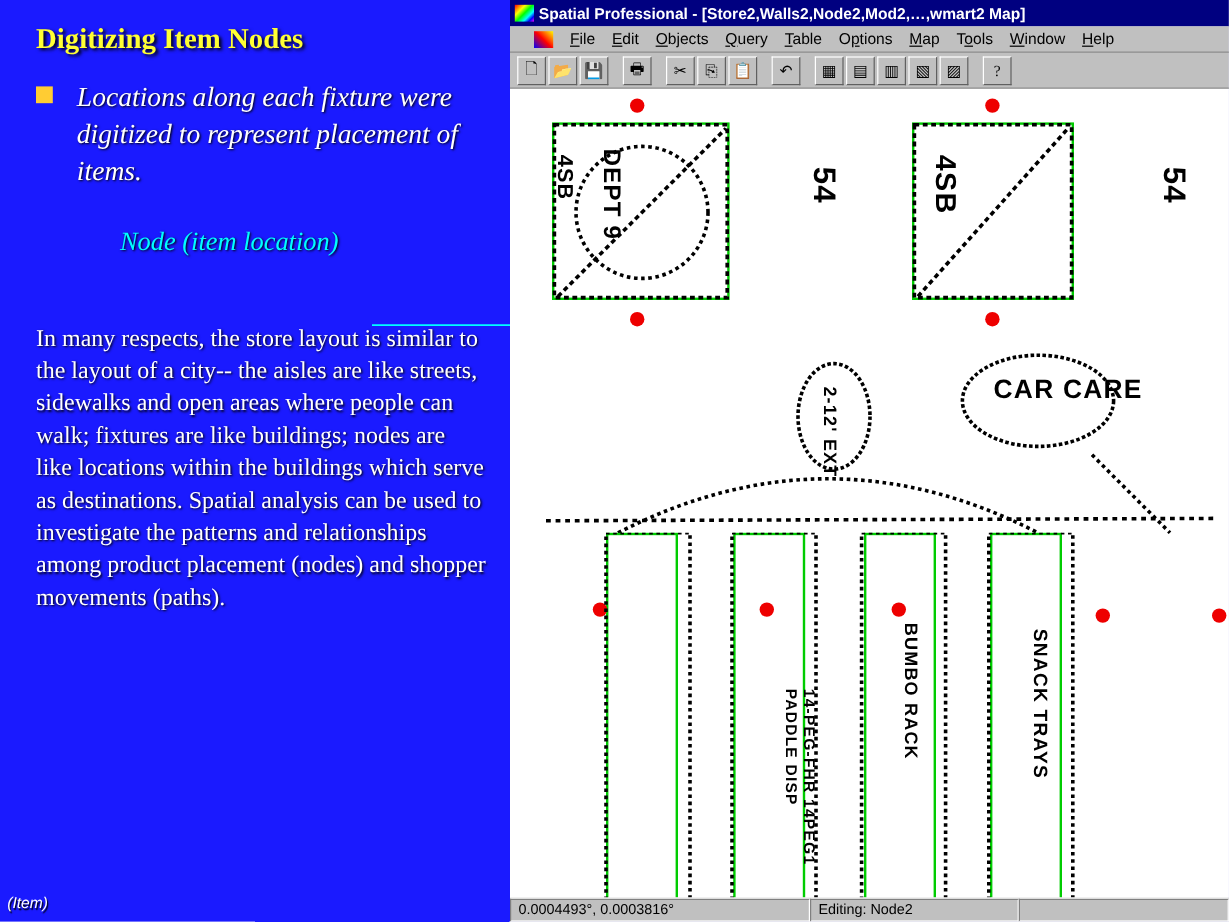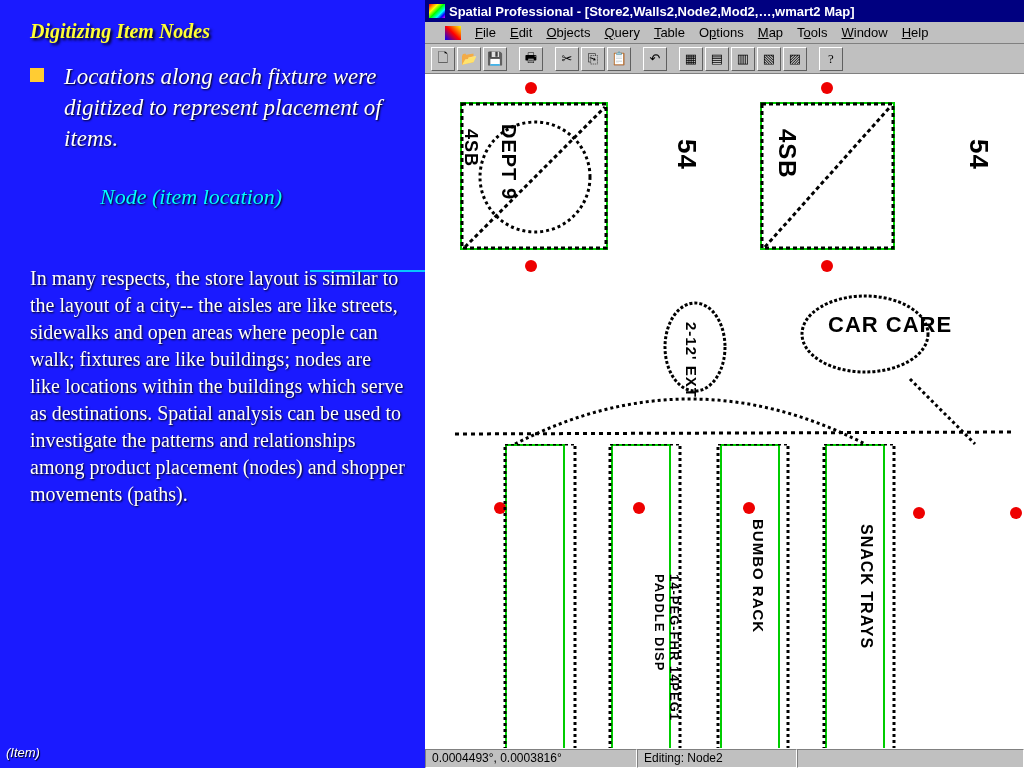--- a/index.html
+++ b/index.html
@@ -1,19 +1,19 @@
 <!DOCTYPE html>
 <html><head>
 <meta charset="utf-8">
 <style>
 * { box-sizing: border-box; margin: 0; padding: 0; }
 body { width: 1024px; height: 768px; overflow: hidden; font-family: "Times New Roman", serif; }
 .slide { width: 1024px; height: 768px; background: #1a1aff; position: relative; display: flex; }
 .left-panel { width: 425px; padding: 20px 20px 0 30px; color: #fff; position: relative; }
-.title { font-family: "Comic Sans MS", cursive; font-size: 20px; font-weight: bold; font-style: italic; color: #ffff33; text-shadow: 2px 2px 3px #000; margin-bottom: 18px; }
+.title { font-family: "Comic Sans MS", cursive; font-size: 24px; font-weight: bold; color: #ffff33; text-shadow: 2px 2px 3px #000; margin-bottom: 18px; }
 .bullet-block { display: flex; gap: 20px; margin-bottom: 30px; }
 .bullet-sq { width: 14px; height: 14px; background: #ffcc33; margin-top: 7px; flex: none; }
 .bullet-text { font-size: 23px; font-style: italic; color: #fff; line-height: 1.35; text-shadow: 1px 1px 2px #000; }
 .node-label { font-family: "Comic Sans MS", cursive; font-style: italic; font-size: 22px; color: #00ffff; text-shadow: 1px 1px 2px #000; margin-left: 70px; }
 .arrow-wrap { position: absolute; top: 261px; left: 310px; width: 200px; height: 20px; }
 .arrow-line { stroke: #00ffff; stroke-width: 1.5; fill: #00ffff; }
 .para { font-size: 20px; color: #fff; line-height: 1.35; text-shadow: 1px 1px 2px #000; margin-top: 55px; }
 .attrib { position: absolute; bottom: 8px; left: 6px; font-family: Arial; font-size: 13px; font-style: italic; color: #fff; text-shadow: 1px 1px 1px #000; }
 .right-panel { width: 599px; height: 768px; background: #fff; position: relative; }
 .titlebar { height: 22px; background: #000080; color: #fff; font-family: "MS Sans Serif", Arial; font-size: 13px; font-weight: bold; display: flex; align-items: center; padding-left: 4px; gap: 4px; }
@@ -153,18 +153,18 @@
         <rect x="218" y="0" width="70" height="320" fill="none" stroke="#000" stroke-width="3" stroke-dasharray="3 3"></rect>
         <rect x="324" y="0" width="70" height="320" fill="none" stroke="#000" stroke-width="3" stroke-dasharray="3 3"></rect>
       </svg>
 
       <div class="rough-text vert" style="top:450px;left:432px;font-size:16px;">SNACK TRAYS</div>
       <div class="rough-text vert" style="top:445px;left:325px;font-size:15px;">BUMBO RACK</div>
       <div class="rough-text vert" style="top:500px;left:226px;font-size:13px;line-height:1.2;">14-PEG-FHR 14PEG1 PADDLE DISP</div>
     </div>
 
     <div class="statusbar">
-      <div class="status-cell" style="width:212px;">0.0004493°, 0.0003816°</div>
-      <div class="status-cell" style="width:160px;">Editing: Node2</div>
+      <div class="status-cell" style="width:250px;">0.0004493°, 0.0003816°</div>
+      <div class="status-cell" style="width:174px;">Editing: Node2</div>
       <div class="status-cell" style="flex:1;"></div>
     </div>
   </div>
 </div>
 
 </body></html>

